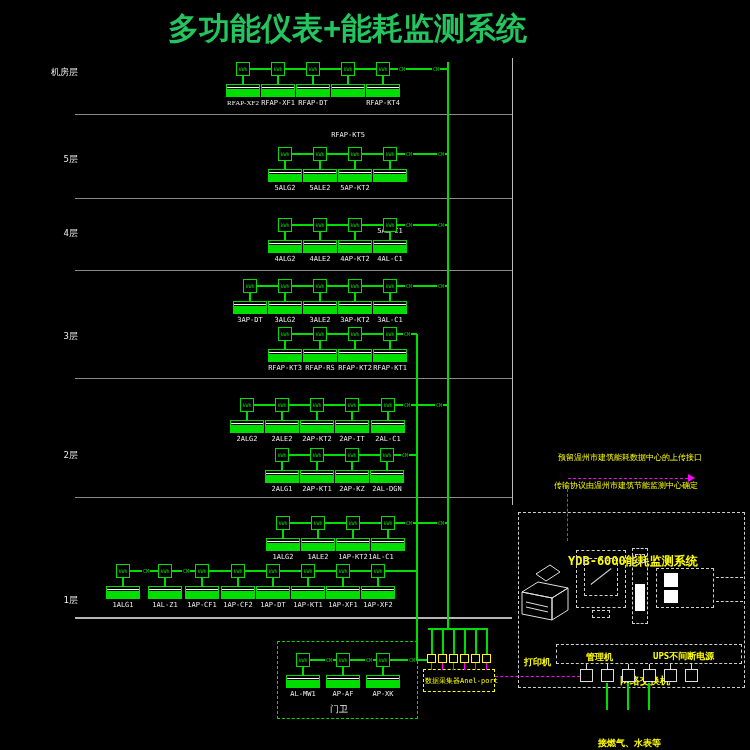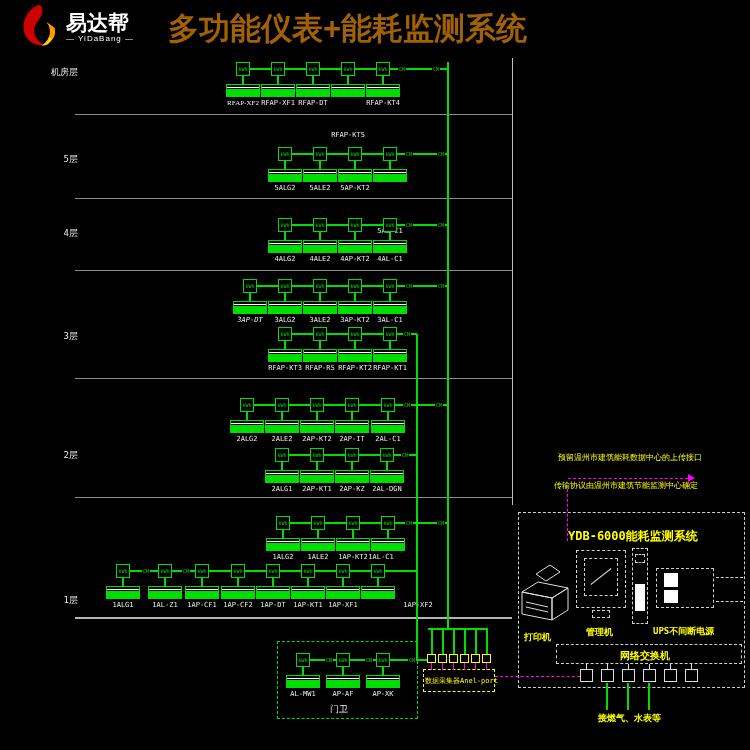--- a/index.html
+++ b/index.html
@@ -3,21 +3,21 @@
 <meta charset="utf-8">
 <style>
   html,body{margin:0;padding:0;background:#000;}
   .stage{position:relative;width:750px;height:750px;background:#000;overflow:hidden;
          font-family:"DejaVu Sans Mono",monospace;}
   
   .hdr{position:absolute;left:0;top:0;width:750px;height:56px;}
   .logo{position:absolute;left:14px;top:3px;display:flex;align-items:center;gap:6px;}
   .brand{color:#fff;font-family:"Liberation Sans",sans-serif;font-weight:bold;font-size:21px;line-height:23px;}
   .brand-sub{color:#fff;font-family:"Liberation Sans",sans-serif;font-size:8px;letter-spacing:1px;}
-  .title{position:absolute;left:168px;top:8px;width:400px;color:#a16207;
+  .title{position:absolute;left:168px;top:8px;width:400px;color:#22c55e;
          font-family:"Liberation Sans",sans-serif;font-weight:bold;font-size:31px;white-space:nowrap;}
   
   #diagram{position:absolute;inset:0;}
   .h{position:absolute;height:2px;background:#00dd00;z-index:1;}
   .v{position:absolute;width:2px;background:#00dd00;z-index:1;}
   .sep{position:absolute;height:1px;background:#8a8a8a;left:75px;width:437px;}
   .sep.thick{height:2px;background:#b5b5b5;}
   .wall{position:absolute;width:1px;background:#bbb;}
   .flabel{position:absolute;color:#e8e8e8;font-size:9px;white-space:nowrap;}
   .kwh{position:absolute;width:14px;height:14px;border:1px solid #00dd00;background:#000;z-index:2;
@@ -28,46 +28,35 @@
   .mlabel{position:absolute;width:46px;text-align:center;color:#ececec;font-size:7px;white-space:nowrap;z-index:2;}
   .cm{position:absolute;color:#00dd00;background:#000;font-size:5px;line-height:6px;padding:0 1px;z-index:3;}
   .gdash{position:absolute;border:1px dashed #00dd00;box-sizing:border-box;}
   .ydash{position:absolute;border:1px dashed #ffff00;box-sizing:border-box;}
   .wdash{position:absolute;border:1px dashed #cfcfcf;box-sizing:border-box;}
   .ysq{position:absolute;width:9px;height:9px;border:1px solid #ffff00;background:#000;box-sizing:border-box;z-index:2;}
   .msub{position:absolute;width:1px;background:#ff00ff;z-index:1;}
   .mdh{position:absolute;height:0;border-top:1px dashed #ff00ff;z-index:1;}
   .mdv{position:absolute;width:0;border-left:1px dashed #ff00ff;z-index:1;}
   .ytext{position:absolute;color:#ffff00;font-size:8px;white-space:nowrap;}
-  .ylabel{position:absolute;color:#ffff00;font-size:9px;font-weight:bold;white-space:nowrap;}
+  .ylabel{position:absolute;color:#ffff00;font-size:9px;font-weight:bold;white-space:nowrap;margin-top:25px;}
   .wlabel{position:absolute;color:#ececec;font-size:9px;white-space:nowrap;}
   .port{position:absolute;width:13px;height:13px;border:1px solid #ddd;background:#000;box-sizing:border-box;}
   .stub{position:absolute;width:1px;background:#ddd;}
   .wsq{position:absolute;background:#fff;}
   .arrow{position:absolute;width:0;height:0;border-left:7px solid #ff00ff;
          border-top:4px solid transparent;border-bottom:4px solid transparent;}
   .diag{position:absolute;width:26px;height:1px;background:#ccc;transform:rotate(-38deg);}
 </style>
 </head>
 <body>
 
 <div class="stage">
 
   <div class="hdr">
-    <div class="logo">
-      <svg width="46" height="48" viewBox="0 0 60 62">
-        <path d="M32 2 C14 10 8 30 16 44 C21 52 30 56 40 54 C30 50 24 41 27 31 C30 21 40 18 36 4 Z" fill="#cf0000"></path>
-        <path d="M42 24 C50 33 48 46 38 54 C48 53 56 44 53 32 Z" fill="#ff9900"></path>
-        <path d="M46 44 C44 50 40 53 36 55 C42 56 48 52 49 46 Z" fill="#ffd400"></path>
-      </svg>
-      <div>
-        <div class="brand">易达帮</div>
-        <div class="brand-sub">— YiDaBang —</div>
-      </div>
-    </div>
     <div class="title">多功能仪表+能耗监测系统</div>
   </div>
 
   <div id="diagram">
 
     <div class="v" style="left:447px;top:62px;height:568px;"></div>
     <div class="v" style="left:416px;top:334px;height:327px;"></div>
 
     <div class="wall" style="left:512px;top:58px;height:447px;"></div>
 
@@ -193,21 +182,21 @@
       <div class="panel" style="left: 373px; top: 240px;"></div>
       <div class="mlabel" style="left: 367px; top: 255px;">4AL-C1</div>
       <div class="flabel" style="left: 46px; top: 330px; width: 32px; text-align: right;">3层</div>
       <div class="sep" style="top: 378px;"></div>
       <div class="h" style="left: 250px; top: 285px; width: 198px;"></div>
       <div class="cm" style="left: 405px; top: 283px;">CM</div>
       <div class="cm" style="left: 437px; top: 283px;">CM</div>
       <div class="kwh" style="left: 243px; top: 279px;">kWh</div>
       <div class="stem" style="left: 249px; top: 293px; height: 8px;"></div>
       <div class="panel" style="left: 233px; top: 301px;"></div>
-      <div class="mlabel" style="left: 227px; top: 316px; font-style: italic;">3AP-DT</div>
+      <div class="mlabel" style="left: 227px; top: 316px;">3AP-DT</div>
       <div class="kwh" style="left: 278px; top: 279px;">kWh</div>
       <div class="stem" style="left: 284px; top: 293px; height: 8px;"></div>
       <div class="panel" style="left: 268px; top: 301px;"></div>
       <div class="mlabel" style="left: 262px; top: 316px;">3ALG2</div>
       <div class="kwh" style="left: 313px; top: 279px;">kWh</div>
       <div class="stem" style="left: 319px; top: 293px; height: 8px;"></div>
       <div class="panel" style="left: 303px; top: 301px;"></div>
       <div class="mlabel" style="left: 297px; top: 316px;">3ALE2</div>
       <div class="kwh" style="left: 348px; top: 279px;">kWh</div>
       <div class="stem" style="left: 354px; top: 293px; height: 8px;"></div>
@@ -326,21 +315,21 @@
       <div class="stem" style="left: 307px; top: 578px; height: 8px;"></div>
       <div class="panel" style="left: 291px; top: 586px;"></div>
       <div class="mlabel" style="left: 285px; top: 601px;">1AP-KT1</div>
       <div class="kwh" style="left: 336px; top: 564px;">kWh</div>
       <div class="stem" style="left: 342px; top: 578px; height: 8px;"></div>
       <div class="panel" style="left: 326px; top: 586px;"></div>
       <div class="mlabel" style="left: 320px; top: 601px;">1AP-XF1</div>
       <div class="kwh" style="left: 371px; top: 564px;">kWh</div>
       <div class="stem" style="left: 377px; top: 578px; height: 8px;"></div>
       <div class="panel" style="left: 361px; top: 586px;"></div>
-      <div class="mlabel" style="left: 355px; top: 601px; margin-left: 40px;">1AP-XF2</div>
+      <div class="mlabel" style="left: 355px; top: 601px;">1AP-XF2</div>
       <div class="h" style="left: 303px; top: 659px; width: 125px;"></div>
       <div class="cm" style="left: 325px; top: 657px;">CM</div>
       <div class="cm" style="left: 365px; top: 657px;">CM</div>
       <div class="cm" style="left: 408px; top: 657px;">CM</div>
       <div class="kwh" style="left: 296px; top: 653px;">kWh</div>
       <div class="stem" style="left: 302px; top: 667px; height: 8px;"></div>
       <div class="panel" style="left: 286px; top: 675px;"></div>
       <div class="mlabel" style="left: 280px; top: 690px;">AL-MW1</div>
       <div class="kwh" style="left: 336px; top: 653px;">kWh</div>
       <div class="stem" style="left: 342px; top: 667px; height: 8px;"></div>

